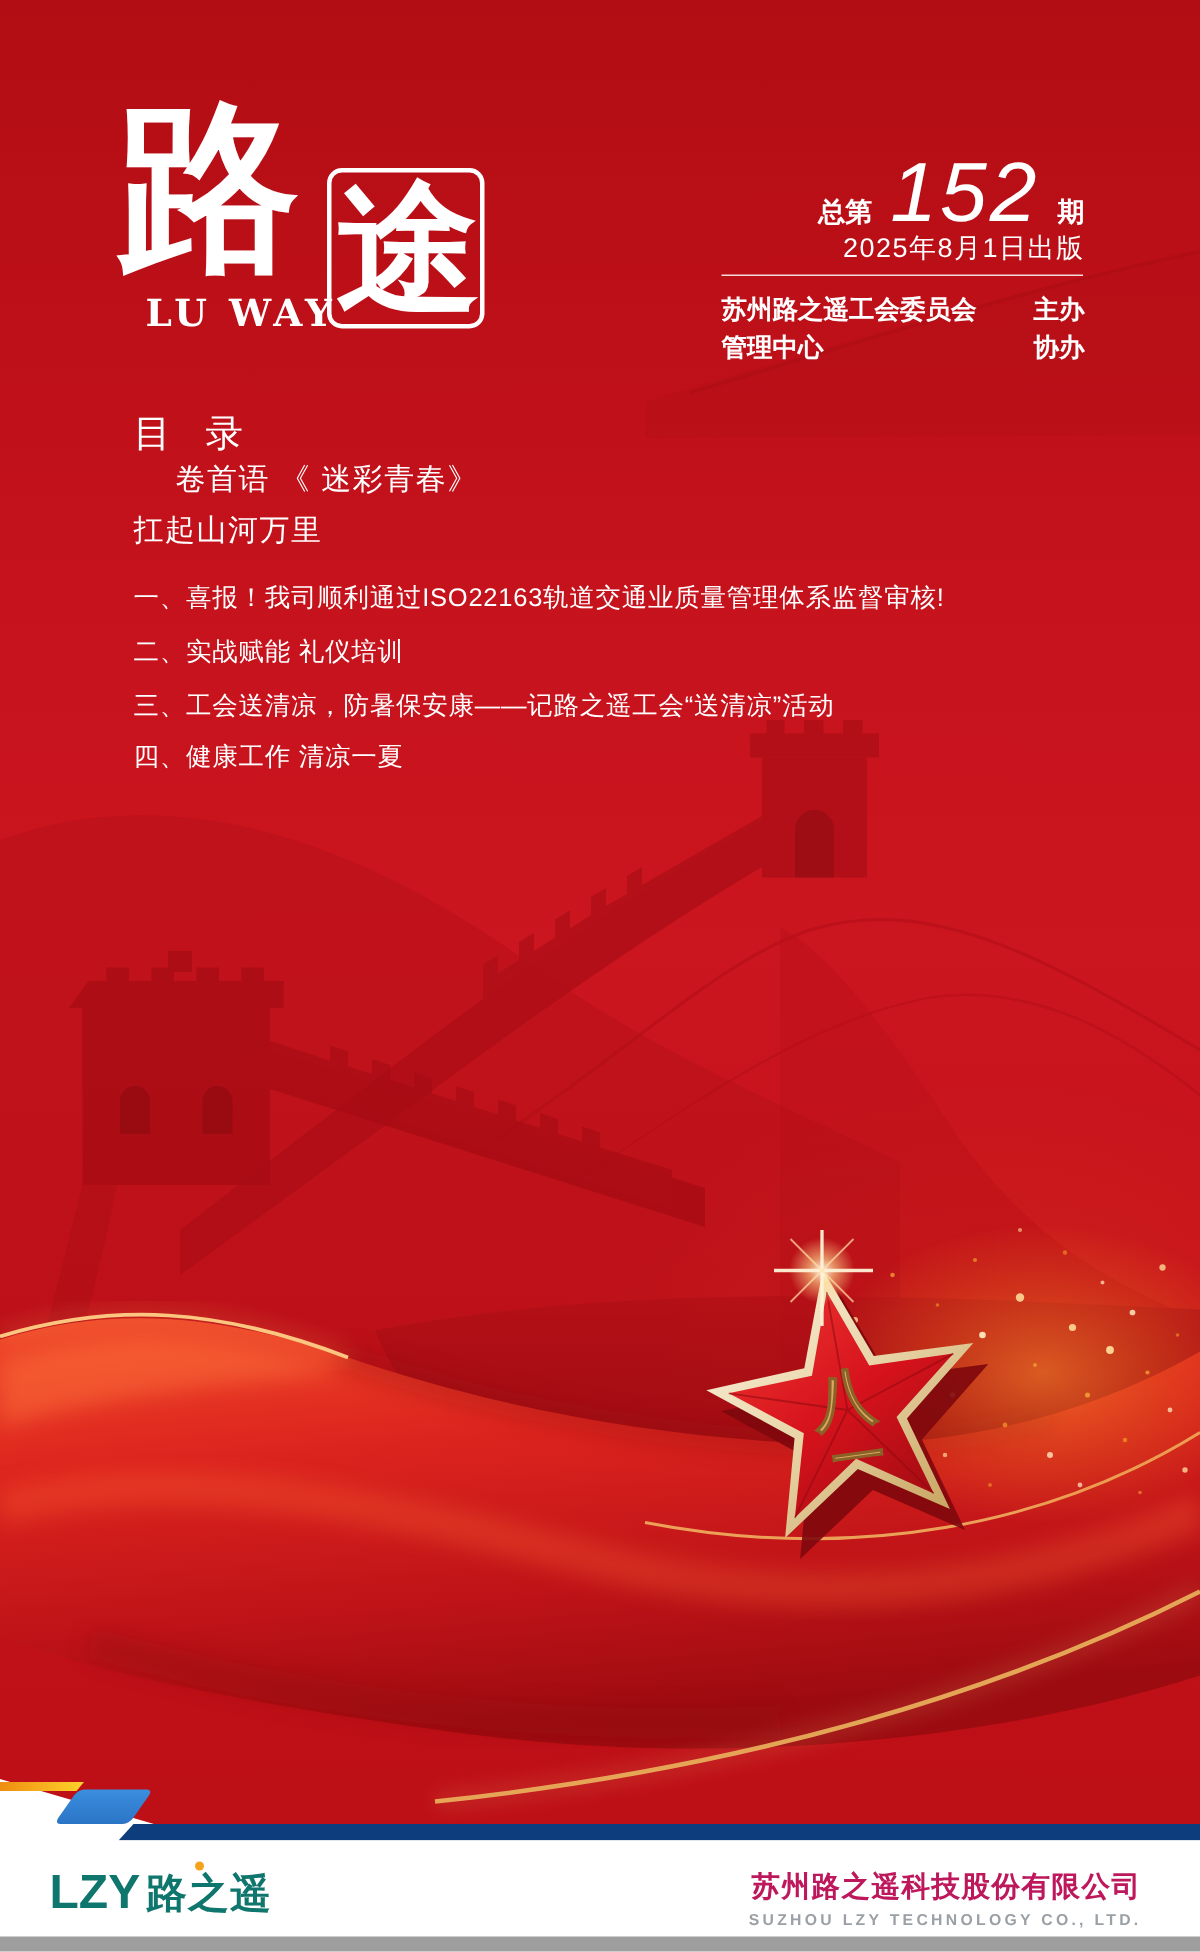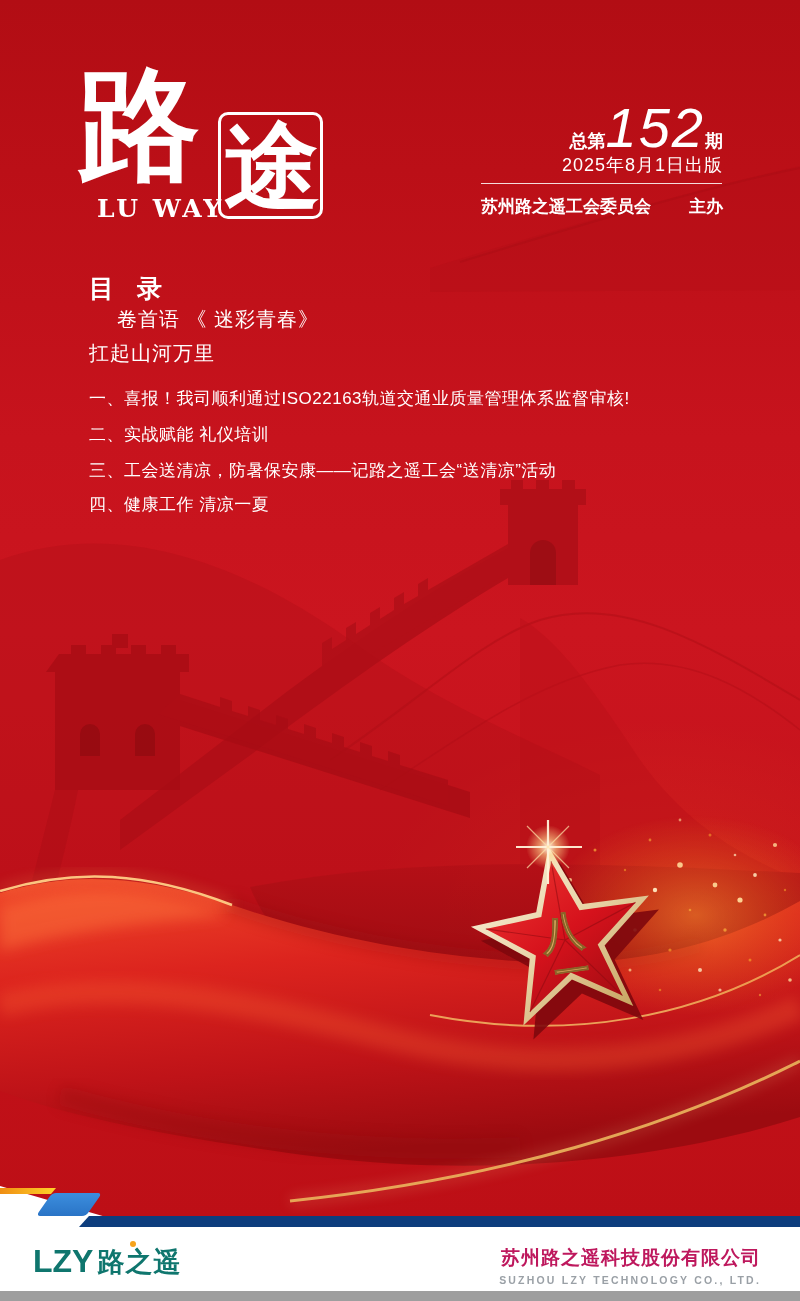--- a/index.html
+++ b/index.html
@@ -19,30 +19,30 @@
   .abs { position:absolute; }
 
   
   .logo-main { position:absolute; left:78px; top:58px; font-size:122px; font-weight:900; color:#fff; line-height:1.1; }
   .logo-sub  { position:absolute; left:97px; top:194px; font-family:"DejaVu Serif","Liberation Serif",serif;
                font-size:25px; font-weight:700; color:#fff; letter-spacing:3px; }
   .logo-box  { position:absolute; left:218px; top:112px; width:105px; height:107px;
                border:3px solid #ffffff; border-radius:10px; }
   .logo-box-char { position:absolute; left:224px; top:116px; font-size:96px; font-weight:900; color:#fff; line-height:1.05; }
 
-  .issue-row { position:absolute; top:100px; right:77px; display:flex; align-items:baseline; color:#fff; }
+  .issue-row { position:absolute; top:100px; right:77px; display:flex; align-items:baseline; gap:12px; color:#fff; }
   .issue-prefix,.issue-suffix { font-size:18px; font-weight:700; }
   .issue-number { font-size:56px; font-weight:400; font-style:italic; letter-spacing:2px; line-height:1; }
   .issue-date { position:absolute; top:153px; right:77px; color:#fff; font-size:18px; font-weight:500; letter-spacing:1px; }
   .masthead-divider { position:absolute; left:481px; top:183px; width:241px; height:1px; background:rgba(255,255,255,.85); }
   .org-block { position:absolute; left:481px; top:194px; width:242px; color:#fff; font-size:17px; font-weight:700; }
   .org-row { display:flex; justify-content:space-between; line-height:25px;align-items:flex-end; }
 
   
-  .toc-title   { position:absolute; left:89px; top:272px; color:#fff; font-size:25px; font-weight:700; letter-spacing:8px; }
+  .toc-title   { position:absolute; left:89px; top:272px; color:#fff; font-size:25px; font-weight:400; letter-spacing:8px; }
   .toc-preface { position:absolute; left:89px; top:306px; color:#fff; font-size:20px; font-weight:500; letter-spacing:1px;margin-left:28px; }
   .toc-sub     { position:absolute; left:89px; top:340px; color:#fff; font-size:20px; font-weight:500; letter-spacing:1px; }
   .toc-item    { position:absolute; left:89px; color:#fff; font-size:17px; font-weight:500; letter-spacing:.5px; white-space:nowrap; }
   .toc-item-1 { top:387px;text-align:right; } .toc-item-2 { top:423px;text-align:center; } .toc-item-3 { top:459px; } .toc-item-4 { top:493px; }
 
   
   .quote { position:absolute; left:88px; top:791px; color:#fff; font-size:19px; font-weight:500;
            line-height:28px; letter-spacing:1px; white-space:nowrap; }
 
   
@@ -115,20 +115,24 @@
       <span class="issue-prefix">总第</span>
       <span class="issue-number">152</span>
       <span class="issue-suffix">期</span>
     </div>
     <div class="issue-date">2025年8月1日出版</div>
     <div class="masthead-divider"></div>
     <div class="org-block">
       <div class="org-row">
         <span>苏州路之遥工会委员会</span>
         <span>主办</span>
+      </div>
+      <div class="org-row">
+        <span>管理中心</span>
+        <span>协办</span>
       </div>
     </div>
 
     <div class="toc-title">目 录</div>
     <div class="toc-preface">卷首语 《 迷彩青春》</div>
     <div class="toc-sub">扛起山河万里</div>
     <div class="toc-item toc-item-1">一、喜报！我司顺利通过ISO22163轨道交通业质量管理体系监督审核!</div>
     <div class="toc-item toc-item-2">二、实战赋能 礼仪培训</div>
     <div class="toc-item toc-item-3">三、工会送清凉，防暑保安康——记路之遥工会“送清凉”活动</div>
     <div class="toc-item toc-item-4">四、健康工作 清凉一夏</div>

